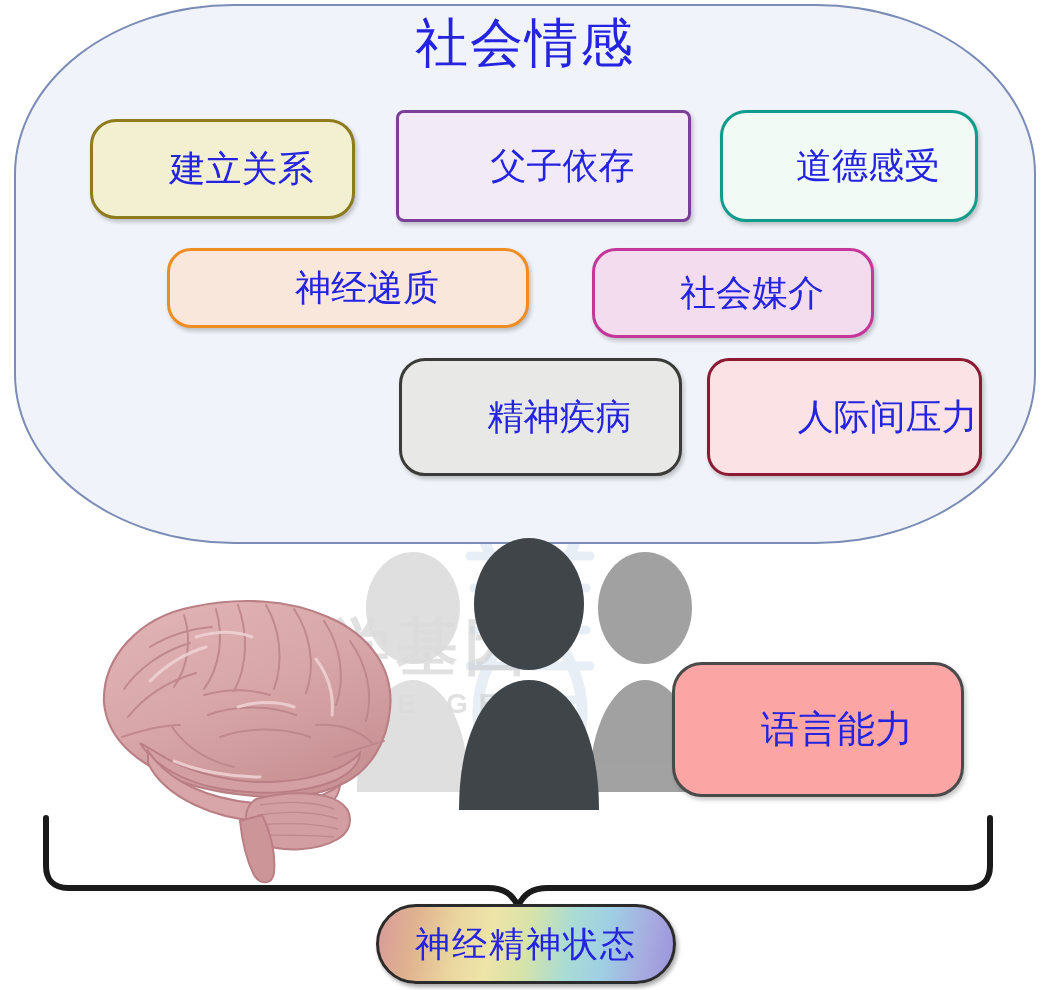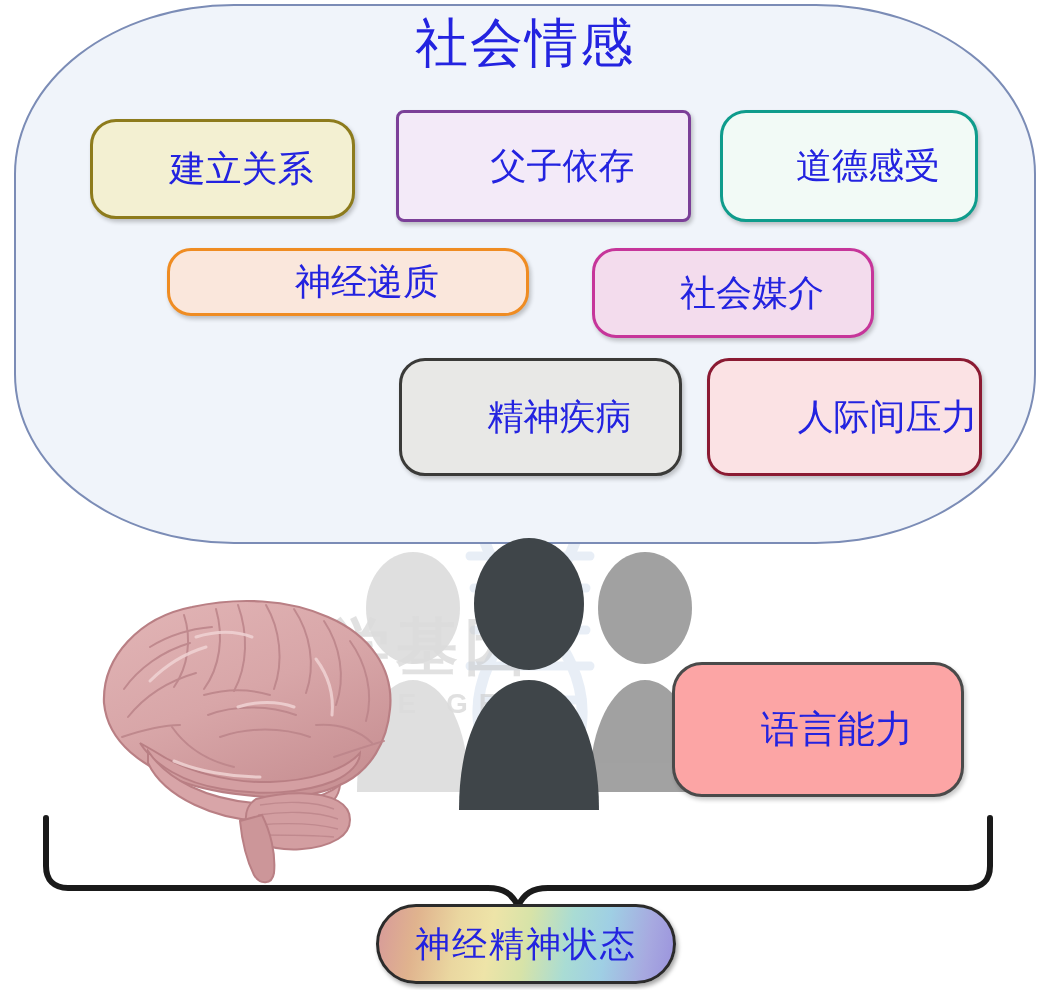--- a/index.html
+++ b/index.html
@@ -236,21 +236,21 @@
 
 <div class="node" style="left: 90px; top: 119px; width: 265px; height: 100px; background: rgb(243, 240, 210); border-color: rgb(141, 123, 28); border-radius: 26px; font-size: 36px; color: rgb(35, 35, 224); box-shadow: rgba(0, 0, 0, 0.22) 2px 3px 4px;">
       <span>建立关系</span>
     </div>
     <div class="node" style="left: 396px; top: 110px; width: 295px; height: 112px; background: rgb(243, 234, 248); border-color: rgb(123, 63, 152); border-radius: 8px; font-size: 36px; color: rgb(35, 35, 224); box-shadow: rgba(0, 0, 0, 0.22) 2px 3px 4px;">
       <span>父子依存</span>
     </div>
     <div class="node" style="left: 720px; top: 110px; width: 258px; height: 112px; background: rgb(242, 250, 246); border-color: rgb(15, 156, 140); border-radius: 26px; font-size: 36px; color: rgb(35, 35, 224); box-shadow: rgba(0, 0, 0, 0.22) 2px 3px 4px;">
       <span>道德感受</span>
     </div>
-    <div class="node" style="left: 167px; top: 248px; width: 362px; height: 68px; background: rgb(250, 231, 220); border-color: rgb(239, 140, 34); border-radius: 24px; font-size: 36px; color: rgb(35, 35, 224); box-shadow: rgba(0, 0, 0, 0.22) 2px 3px 4px;">
+    <div class="node" style="left: 167px; top: 248px; width: 362px; height: 80px; background: rgb(250, 231, 220); border-color: rgb(239, 140, 34); border-radius: 24px; font-size: 36px; color: rgb(35, 35, 224); box-shadow: rgba(0, 0, 0, 0.22) 2px 3px 4px;">
       <span>神经递质</span>
     </div>
     <div class="node" style="left: 592px; top: 248px; width: 282px; height: 90px; background: rgb(243, 220, 237); border-color: rgb(198, 53, 154); border-radius: 24px; font-size: 36px; color: rgb(35, 35, 224); box-shadow: rgba(0, 0, 0, 0.22) 2px 3px 4px;">
       <span>社会媒介</span>
     </div>
     <div class="node" style="left: 399px; top: 358px; width: 283px; height: 118px; background: rgb(232, 232, 230); border-color: rgb(58, 58, 56); border-radius: 26px; font-size: 36px; color: rgb(35, 35, 224); box-shadow: rgba(0, 0, 0, 0.22) 2px 3px 4px;">
       <span>精神疾病</span>
     </div>
     <div class="node" style="left: 707px; top: 358px; width: 275px; height: 118px; background: rgb(251, 226, 228); border-color: rgb(139, 26, 50); border-radius: 22px; font-size: 36px; color: rgb(35, 35, 224); box-shadow: rgba(0, 0, 0, 0.22) 2px 3px 4px; padding-left: 48px;">
       <span>人际间压力</span>

